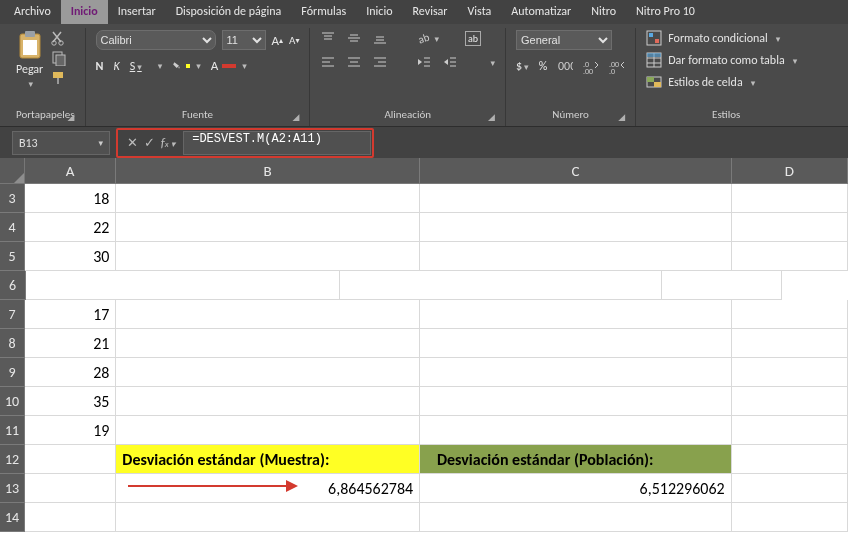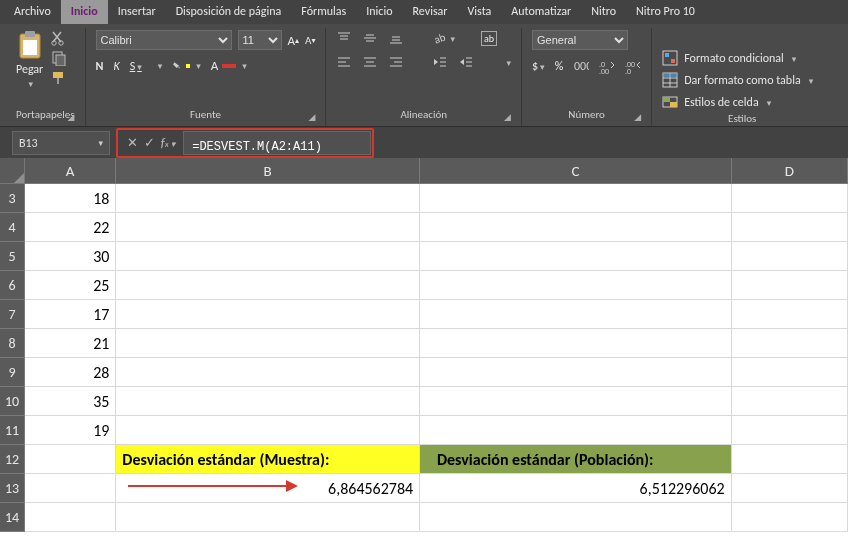--- a/index.html
+++ b/index.html
@@ -19,31 +19,31 @@
   .mini { display:flex; gap:4px; align-items:center;}
   .minicol { display:flex; flex-direction:column; gap:4px;}
   .row { display:flex; gap:6px; align-items:center; }
   .icon { display:inline-flex; align-items:center; justify-content:center; }
   .dd { font-size:9px; color:#bbb; margin-left:2px;}
   
   .i-paste svg, .i-big svg { width:26px; height:30px; }
   .i-sm svg { width:16px; height:16px; }
   
   select.ctrl, input.ctrl { background:#5a5a5a; color:#e2e2e2; font-size:11px; border:1px solid #6d6d6d; height:20px; }
-  select.font { width:136px; }
+  select.font { width:120px;border-radius:7px; }
   select.size { width:44px; }
   .swatch { width:14px; height:4px; display:inline-block; }
   
   .barline { background:#424242; height:32px; display:flex; align-items:center; color:#e0e0e0; font-size:12px; padding:0 12px; gap:0; border-top:1px solid #2d2d2d;}
   .namebox { background:#505050; height:24px; border:1px solid #666; display:flex; align-items:center; justify-content:space-between; width:98px; padding:0 6px; }
   .namebox .dd { color:#ccc; }
   .fx-out { border:2px solid #d33a2f; border-radius:2px; padding:1px; margin-left:6px; display:flex; align-items:center;}
   .fxbtns { display:flex; align-items:center; gap:6px; padding:0 8px; color:#bdbdbd; font-size:13px;}
   .fxbtns span { cursor:pointer; }
-  .formula { background:#505050; height:24px; border:1px solid #666; min-width:188px; padding:0 8px; display:flex; align-items:flex-end; font-family:"Consolas","Courier New",monospace; font-size:12px; color:#fff;}
+  .formula { background:#505050; height:24px; border:1px solid #666; min-width:188px; padding:0 8px; display:flex; align-items:flex-start; font-family:"Consolas","Courier New",monospace; font-size:12px; color:#fff;}
   
   .sheet { display:flex; flex-direction:column; }
   .colhead { display:flex; height:26px; }
   .corner { width:26px; background:#5a5a5a; border-right:1px solid #777; border-bottom:1px solid #777; display:flex; align-items:flex-end; justify-content:flex-end;}
   .corner svg{ width:12px; height:12px; }
   .ch { background:#5a5a5a; color:#e6e6e6; text-align:center; border-right:1px solid #7a7a7a; border-bottom:1px solid #7a7a7a; font-size:15px; display:flex; align-items:center; justify-content:center;}
   .rowhead { width:26px; background:#5a5a5a; color:#e6e6e6; border-right:1px solid #7a7a7a; border-bottom:1px solid #7a7a7a; text-align:center; display:flex; align-items:center; justify-content:center; font-size:14px;}
   .tr { display:flex; height:29px;}
   .cell { border-right:1px solid #d9d9d9; border-bottom:1px solid #d9d9d9; font-family:Calibri,sans-serif; font-size:16px; padding:0 6px; display:flex; align-items:center; background:#fff; position:relative;}
   .num { justify-content:flex-end; }
@@ -263,21 +263,21 @@
               <text x="0" y="9" font-size="8" fill="#ccc">.00</text>
               <text x="0" y="16" font-size="8" fill="#ccc">.0</text>
               <path d="M15 4 L12 7 L15 10" stroke="#ccc" fill="none"></path>
             </svg>
           </span>
       </div>
     </div>
     <div class="gtitle"><span>Número</span><span class="launcher">◢</span></div>
   </div>
 
-  <div class="group" style="min-width:180px;margin-top:20px;">
+  <div class="group" style="min-width:180px;">
     <div class="gbody" style="flex-direction:column; gap:6px;">
       <div class="styleitem">
         <svg viewBox="0 0 16 16">
             <rect x="1" y="1" width="14" height="14" fill="none" stroke="#ccc"></rect>
             <rect x="3" y="3" width="4" height="4" fill="#5aa8e0"></rect>
             <rect x="9" y="9" width="4" height="4" fill="#e06a5a"></rect>
           </svg>
         <span>Formato condicional</span>
           <span class="dd">▾</span>
       </div>
@@ -352,21 +352,20 @@
     </div>
   <div class="tr">
       <div class="rowhead">5</div>
       <div class="cell cA num">30</div>
       <div class="cell cB"></div>
       <div class="cell cC"></div>
       <div class="cell cD"></div>
     </div>
   <div class="tr">
       <div class="rowhead">6</div>
-      <div class="cell cA num">25</div>
       <div class="cell cB"></div>
       <div class="cell cC"></div>
       <div class="cell cD"></div>
     </div>
   <div class="tr">
       <div class="rowhead">7</div>
       <div class="cell cA num">17</div>
       <div class="cell cB"></div>
       <div class="cell cC"></div>
       <div class="cell cD"></div>

